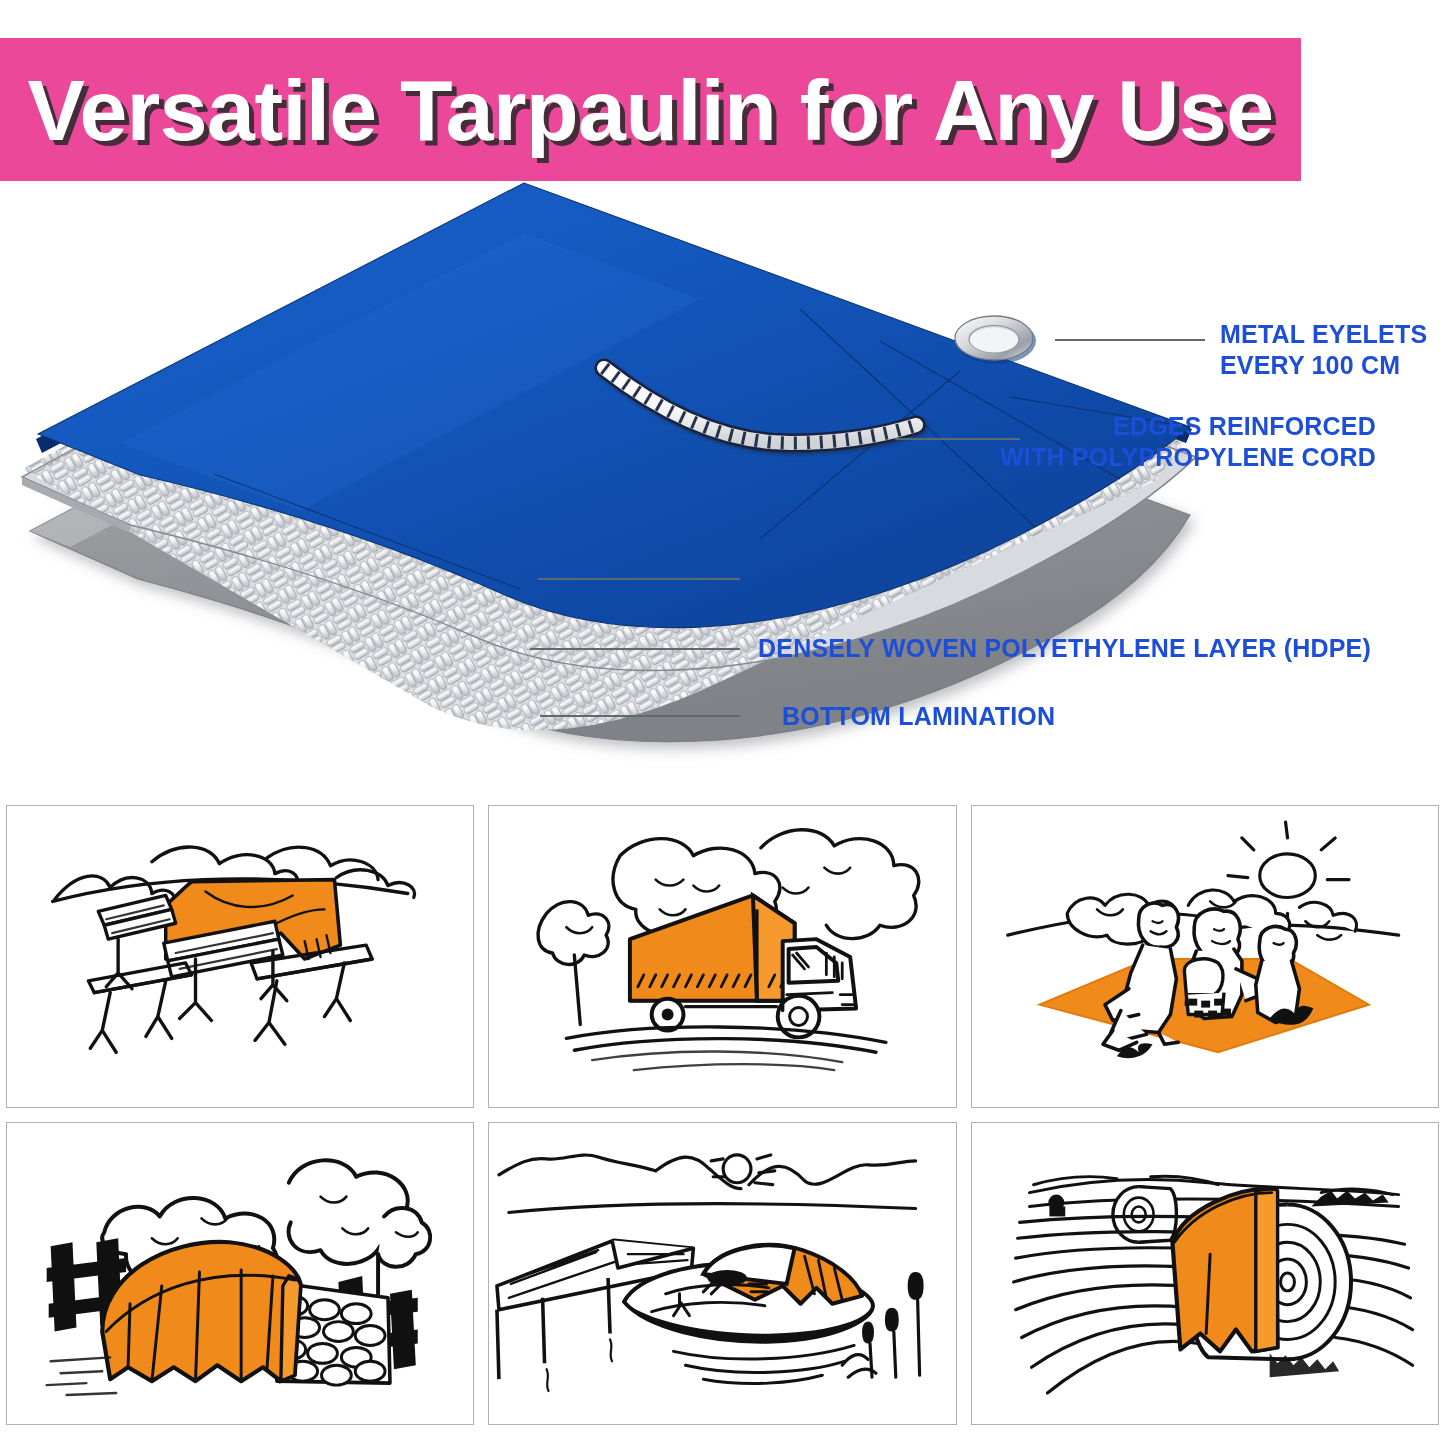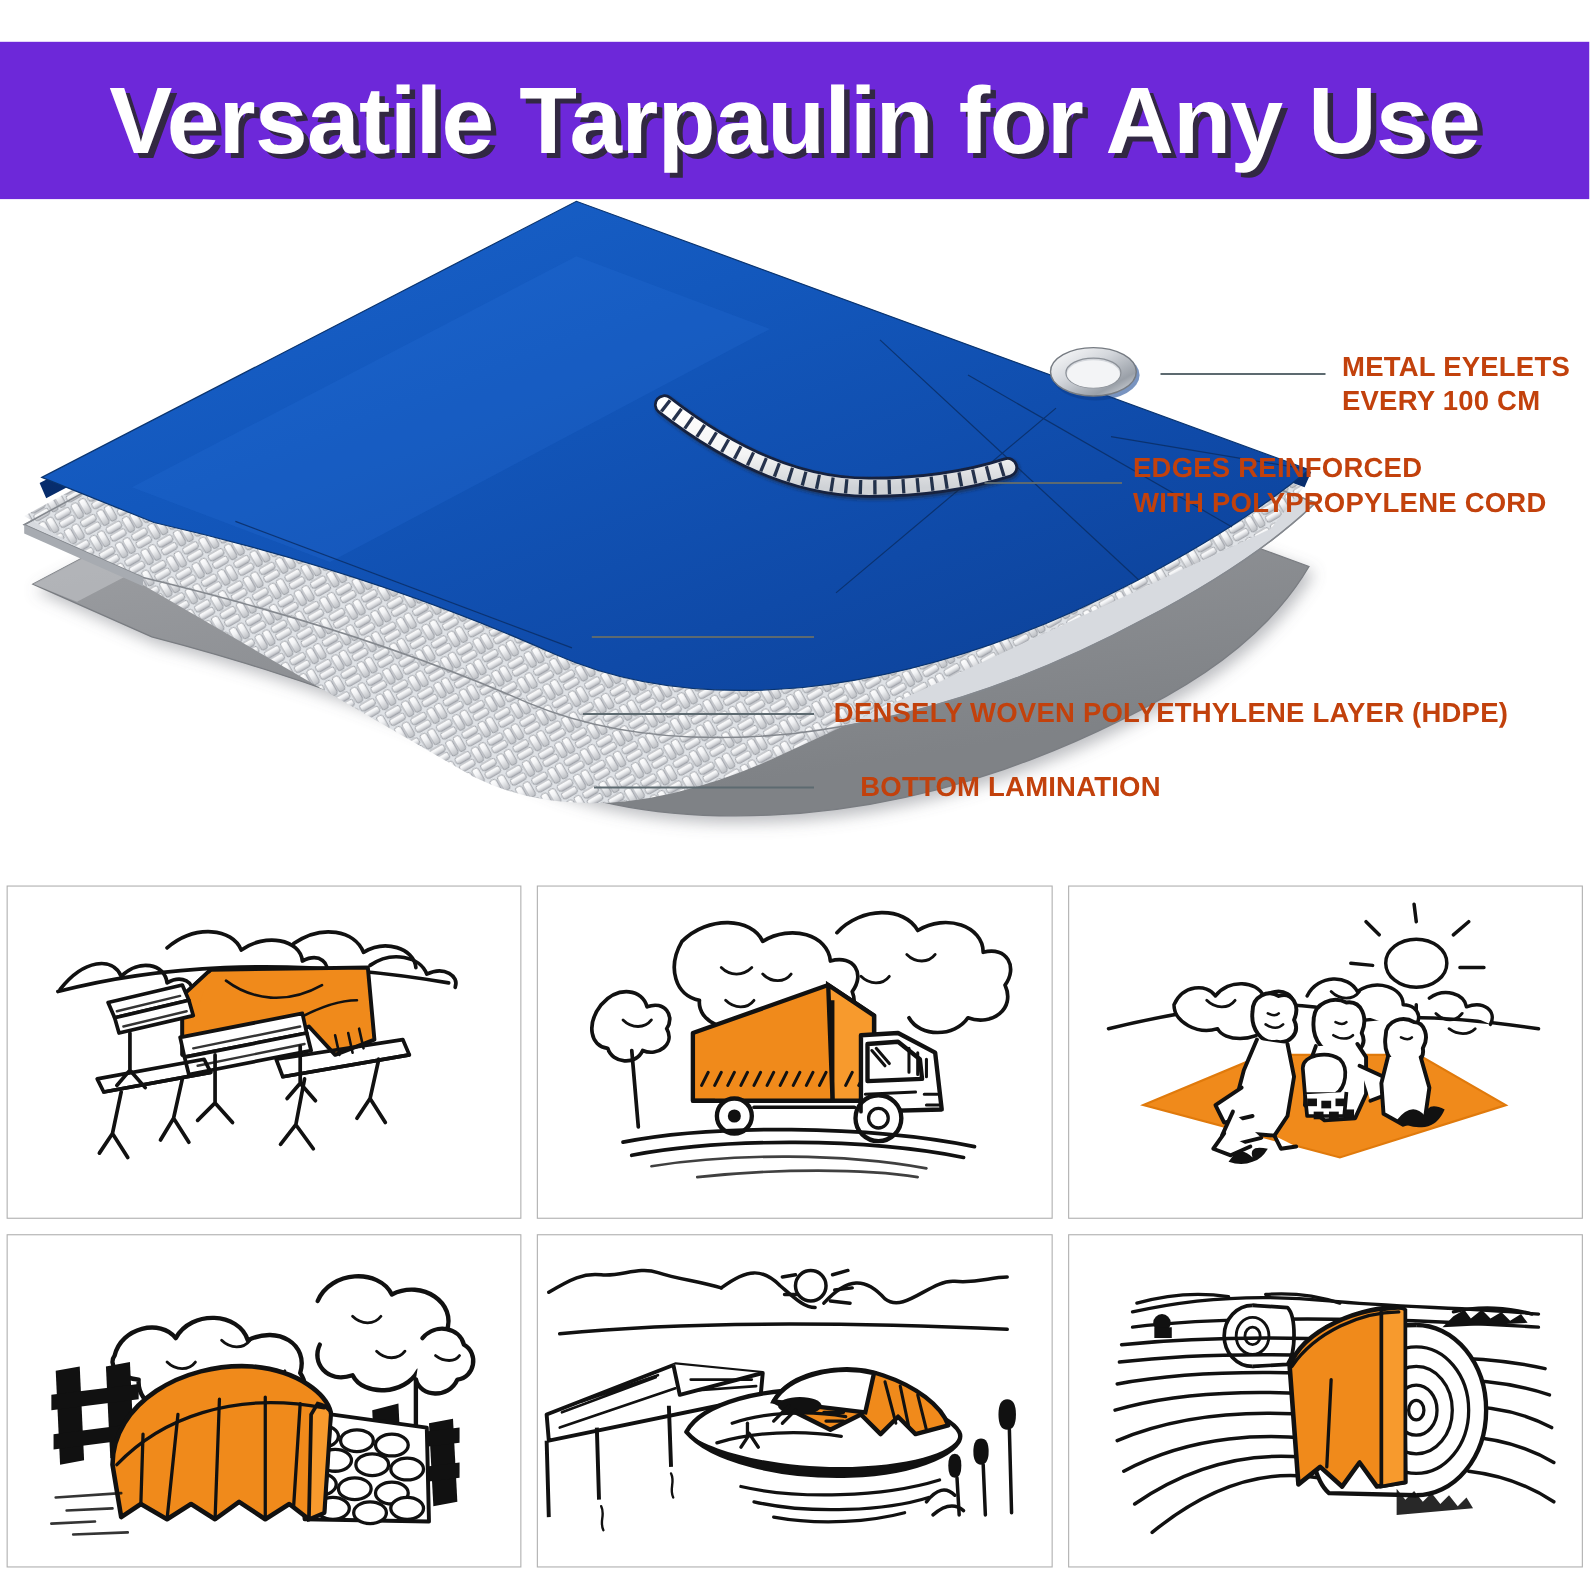--- a/index.html
+++ b/index.html
@@ -13,23 +13,23 @@
     position: relative;
     overflow: hidden;
     font-family: "Liberation Sans", sans-serif;
   }
 
   
   .header-band {
     position: absolute;
     left: 0;
     top: 38px;
-    width: 1445px;
+    width: 1301px;
     height: 143px;
-    background: #6d28d9;
+    background: #ec4899;
     display: flex;
     align-items: center;
     justify-content: center;
   }
   .header-title {
     font-family: "Liberation Sans", sans-serif;
     font-weight: bold;
     font-size: 86px;
     line-height: 1;
     color: #ffffff;
@@ -43,30 +43,30 @@
     position: absolute;
     left: 0;
     top: 181px;
     width: 1445px;
     height: 610px;
   }
   .diagram svg { display: block; }
 
   .callout-label {
     position: absolute;
-    color: #c2410c;
+    color: #1d4ed8;
     font-family: "Liberation Sans", sans-serif;
     font-weight: bold;
     font-size: 25px;
     line-height: 1.22;
     letter-spacing: 0.2px;
     white-space: pre-line;
   }
   .lbl-eyelets   { left: 1220px; top: 138px; text-align: left; }
-  .lbl-edges     { left: 1030px; top: 230px; text-align: left; width: 390px; }
+  .lbl-edges     { left: 986px; top: 230px; text-align: right; width: 390px; }
   .lbl-top       { left: 758px;  top: 384px; }
   .lbl-woven     { left: 758px;  top: 452px; }
   .lbl-bottom    { left: 758px;  top: 520px; margin-left: 24px; }
 
   
   .panels {
     position: absolute;
     left: 6px;
     top: 805px;
     width: 1433px;

